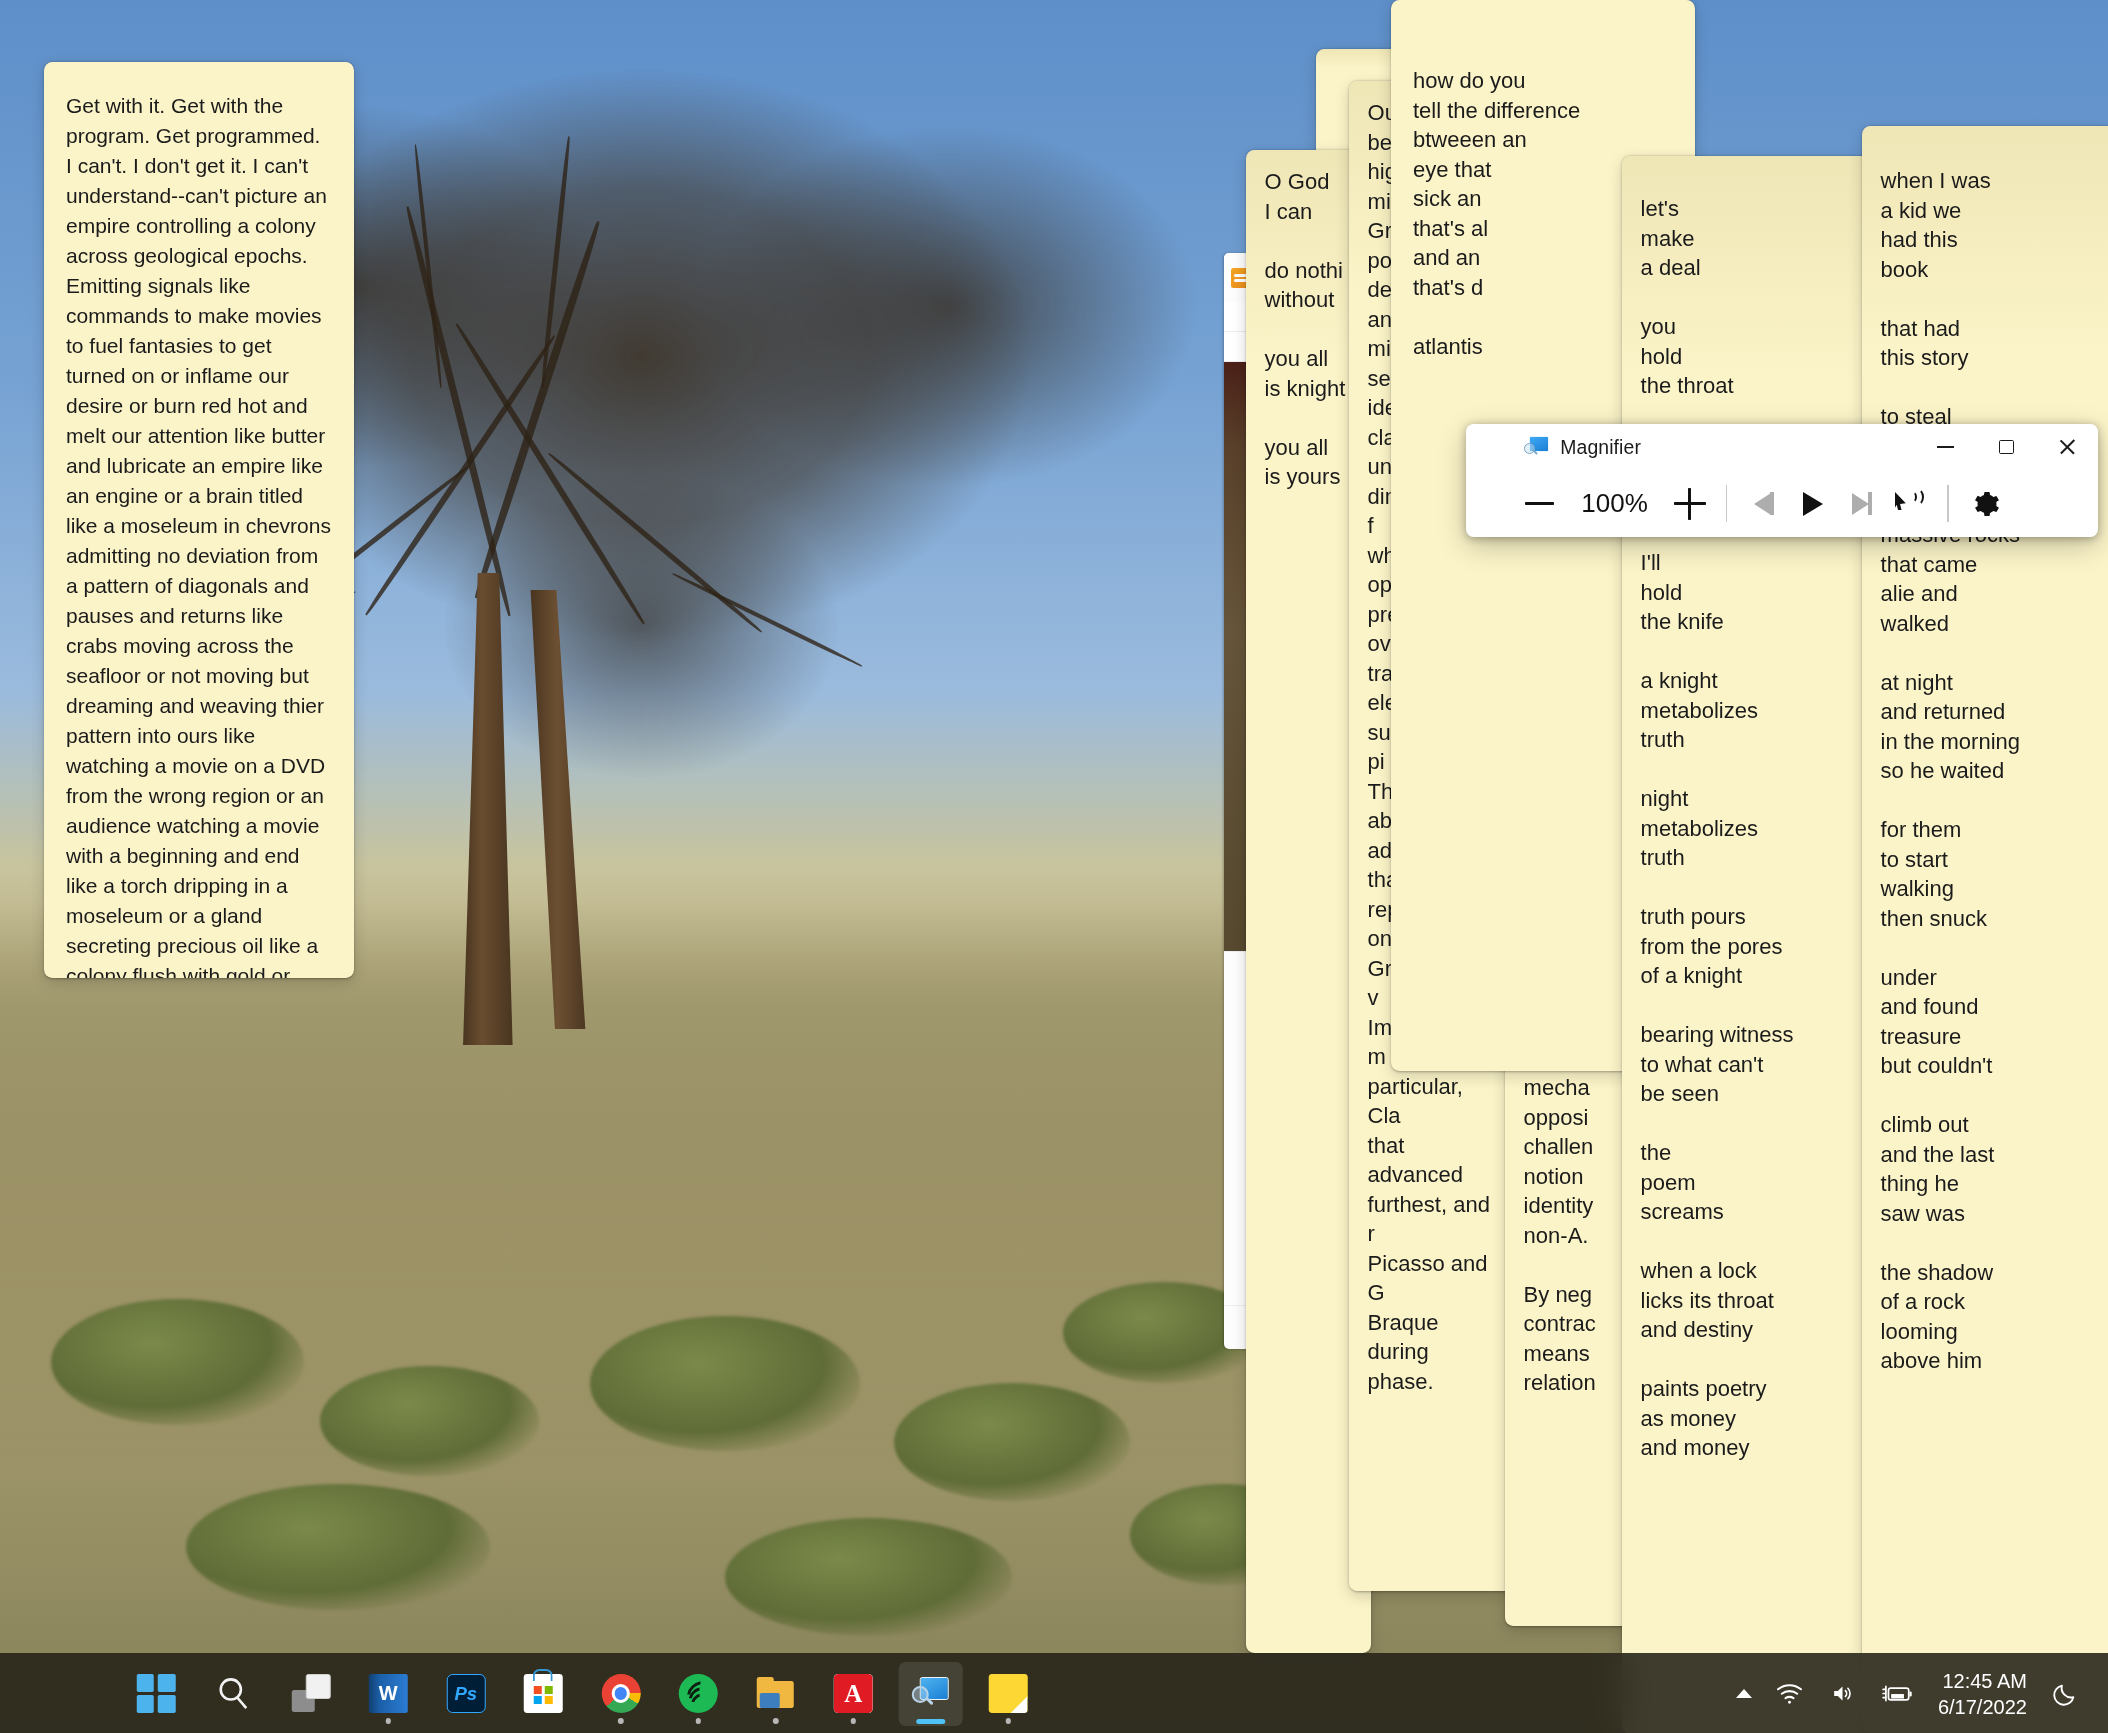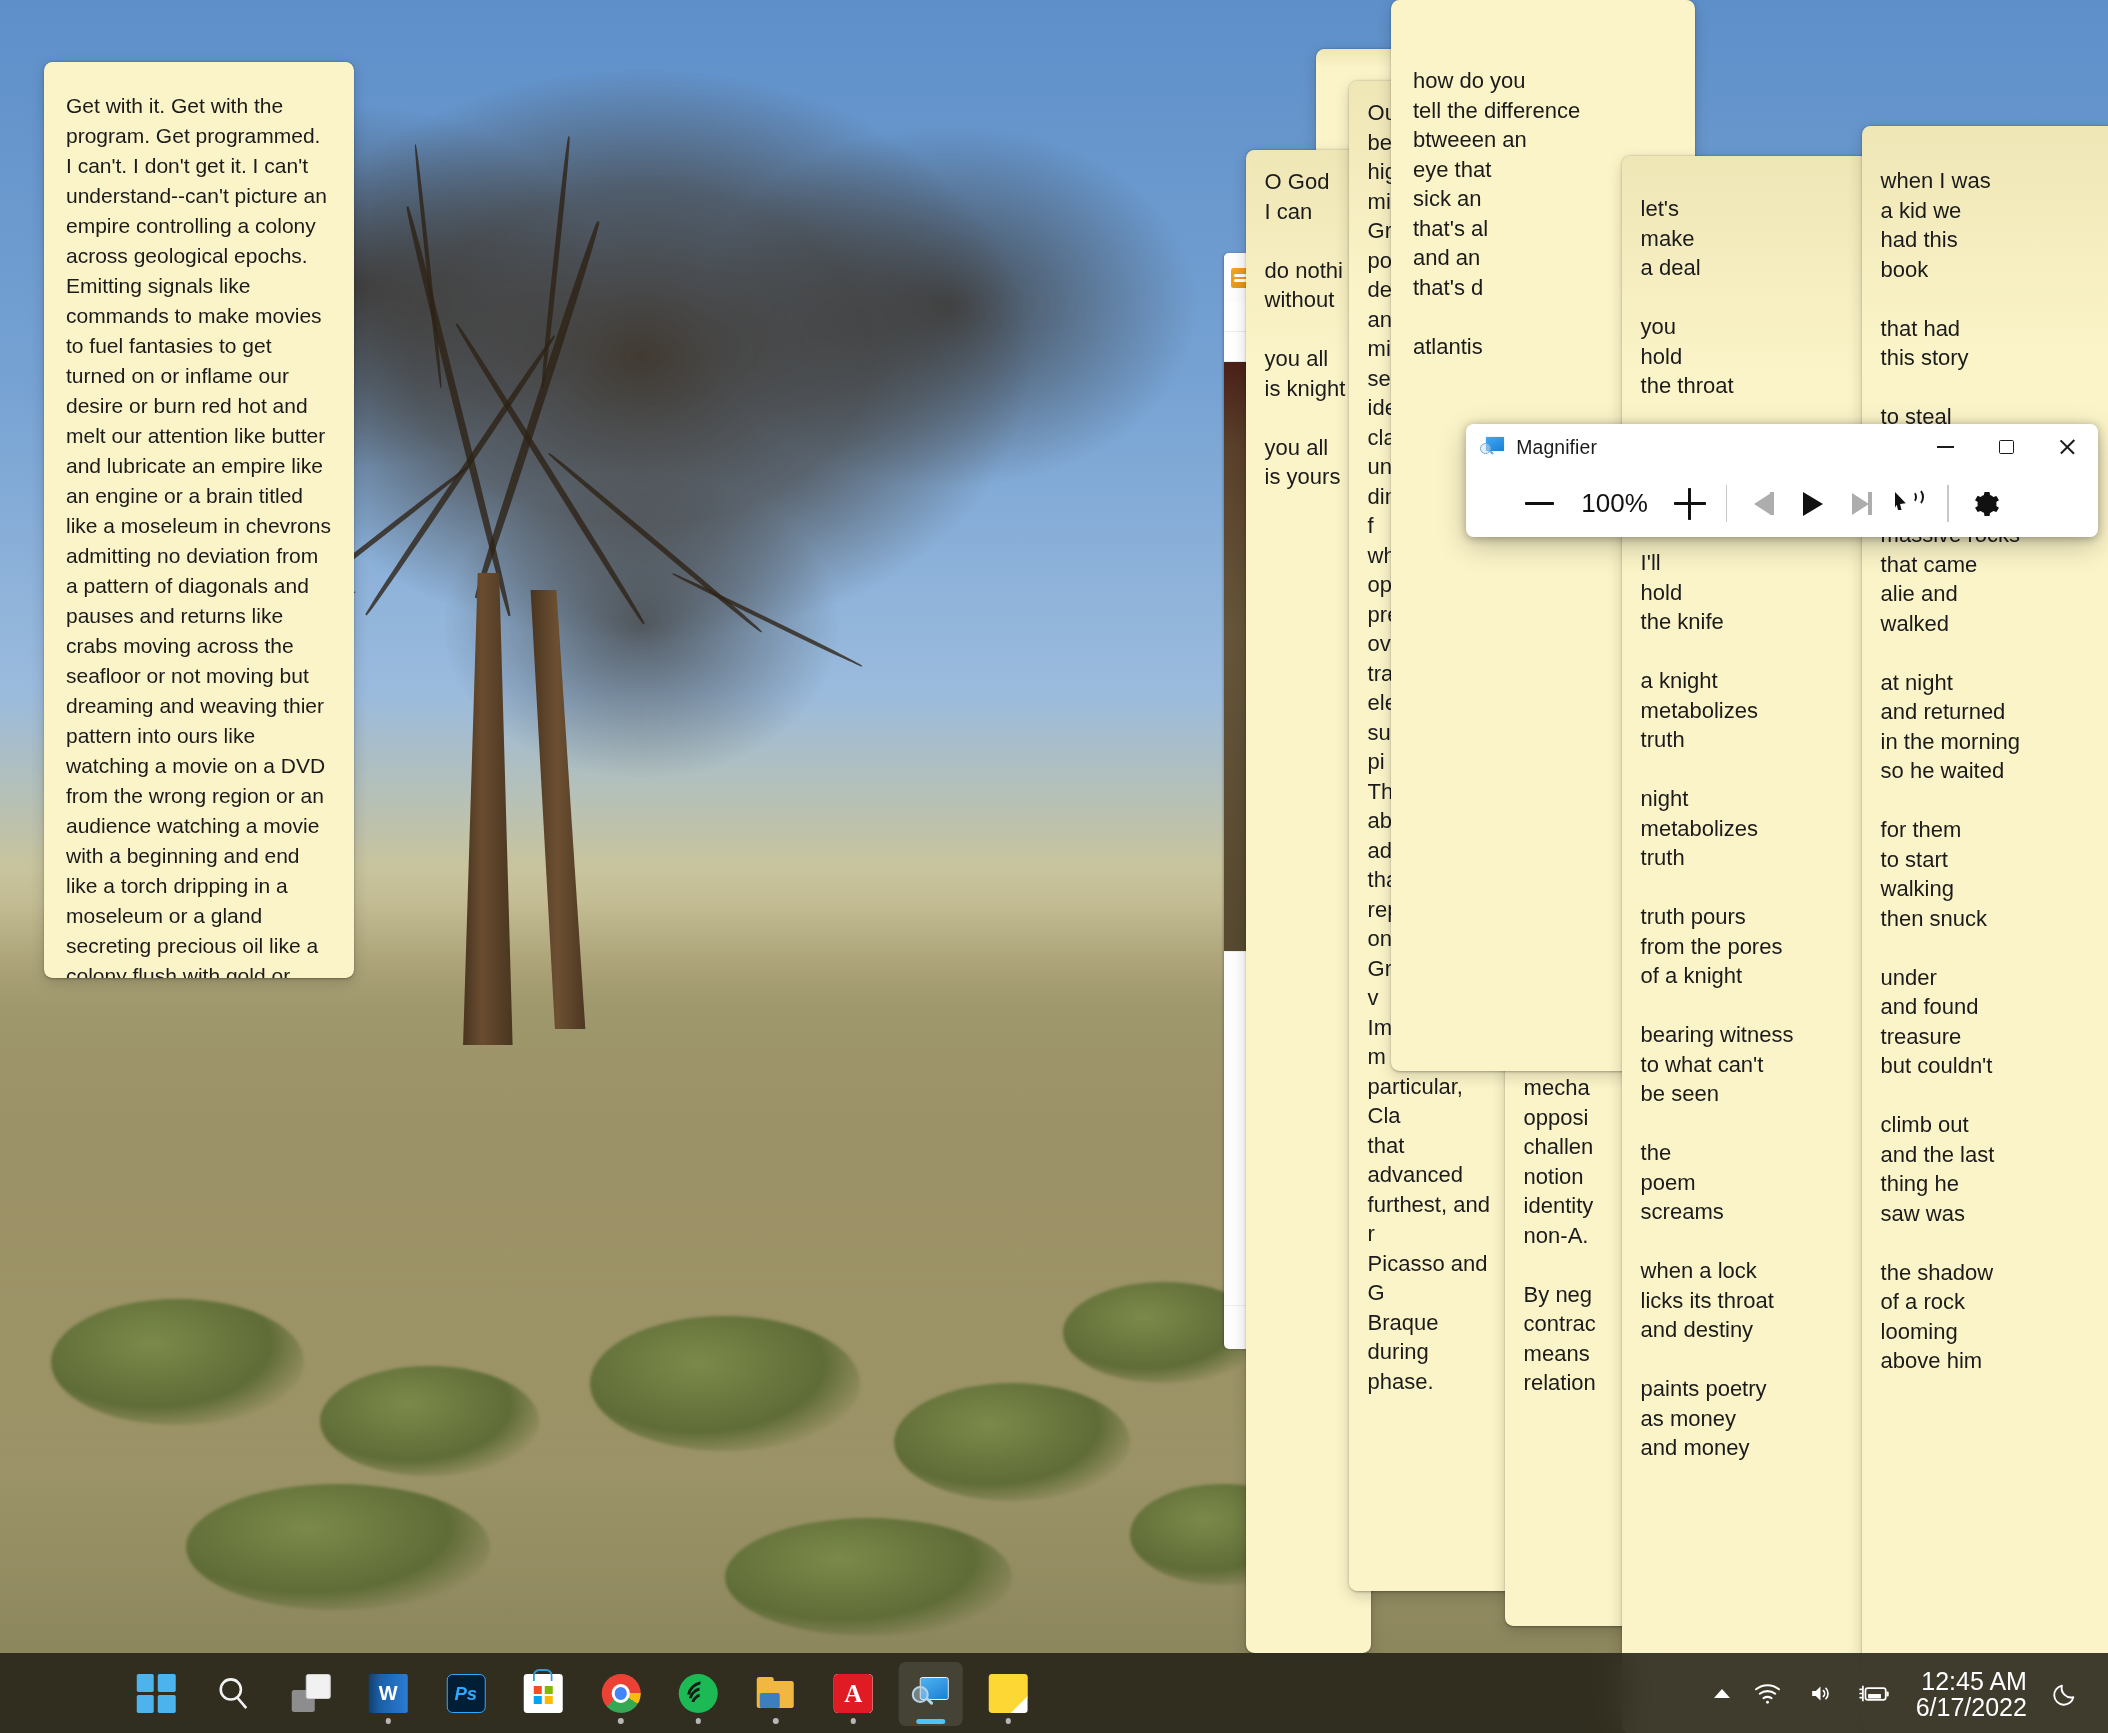--- a/index.html
+++ b/index.html
@@ -145,20 +145,21 @@
     position: absolute;
     left: 1466px; top: 424px; width: 632px; height: 113px;
     background: #ffffff;
     border-radius: 7.6px;
     box-shadow: 0 1.7px 8.4px rgba(0,0,0,0.28), 0 8.4px 29px rgba(0,0,0,0.22);
     overflow: hidden;
   }
   #mag-titlebar {
     height: 46px; display: flex; align-items: center;
     padding-left: 13.5px;
+    margin-left: 44px;
   }
   #mag-titlebar .mag-app-icon {
     width: 25px; height: 22px; position: relative; margin-right: 11.8px;
   }
   .mag-glyph-screen {
     position: absolute; left: 5.9px; top: 0;
     width: 19.4px; height: 16px;
     background: linear-gradient(150deg, #3fa9f5, #1a7fd4);
     border: 1.3px solid #eaf6ff;
     border-radius: 1.7px;
@@ -301,21 +302,21 @@
     position: absolute; right: 17px; top: 0; height: 81px;
     display: flex; align-items: center; gap: 0px;
     color: #fff;
   }
   .tray-item {
     height: 64px; display: flex; align-items: center; justify-content: center;
     padding: 0 11.8px; border-radius: 5px;
   }
   #tray-clock {
     display: flex; flex-direction: column; align-items: flex-end; justify-content: center;
-    font-size: 25px; line-height: 26px; padding: 0 13.5px; height: 64px; border-radius: 5px;
+    font-size: 20px; line-height: 26px; padding: 0 13.5px; height: 64px; border-radius: 5px;
   }
   .chev { width: 0; height: 0; border-left: 8.4px solid transparent; border-right: 8.4px solid transparent; border-bottom: 9.3px solid #fff; }
 </style>
 </head>
 <body>
 
 <div id="desktop">
 
   <div id="wallpaper">
     <div id="canopy"></div>

